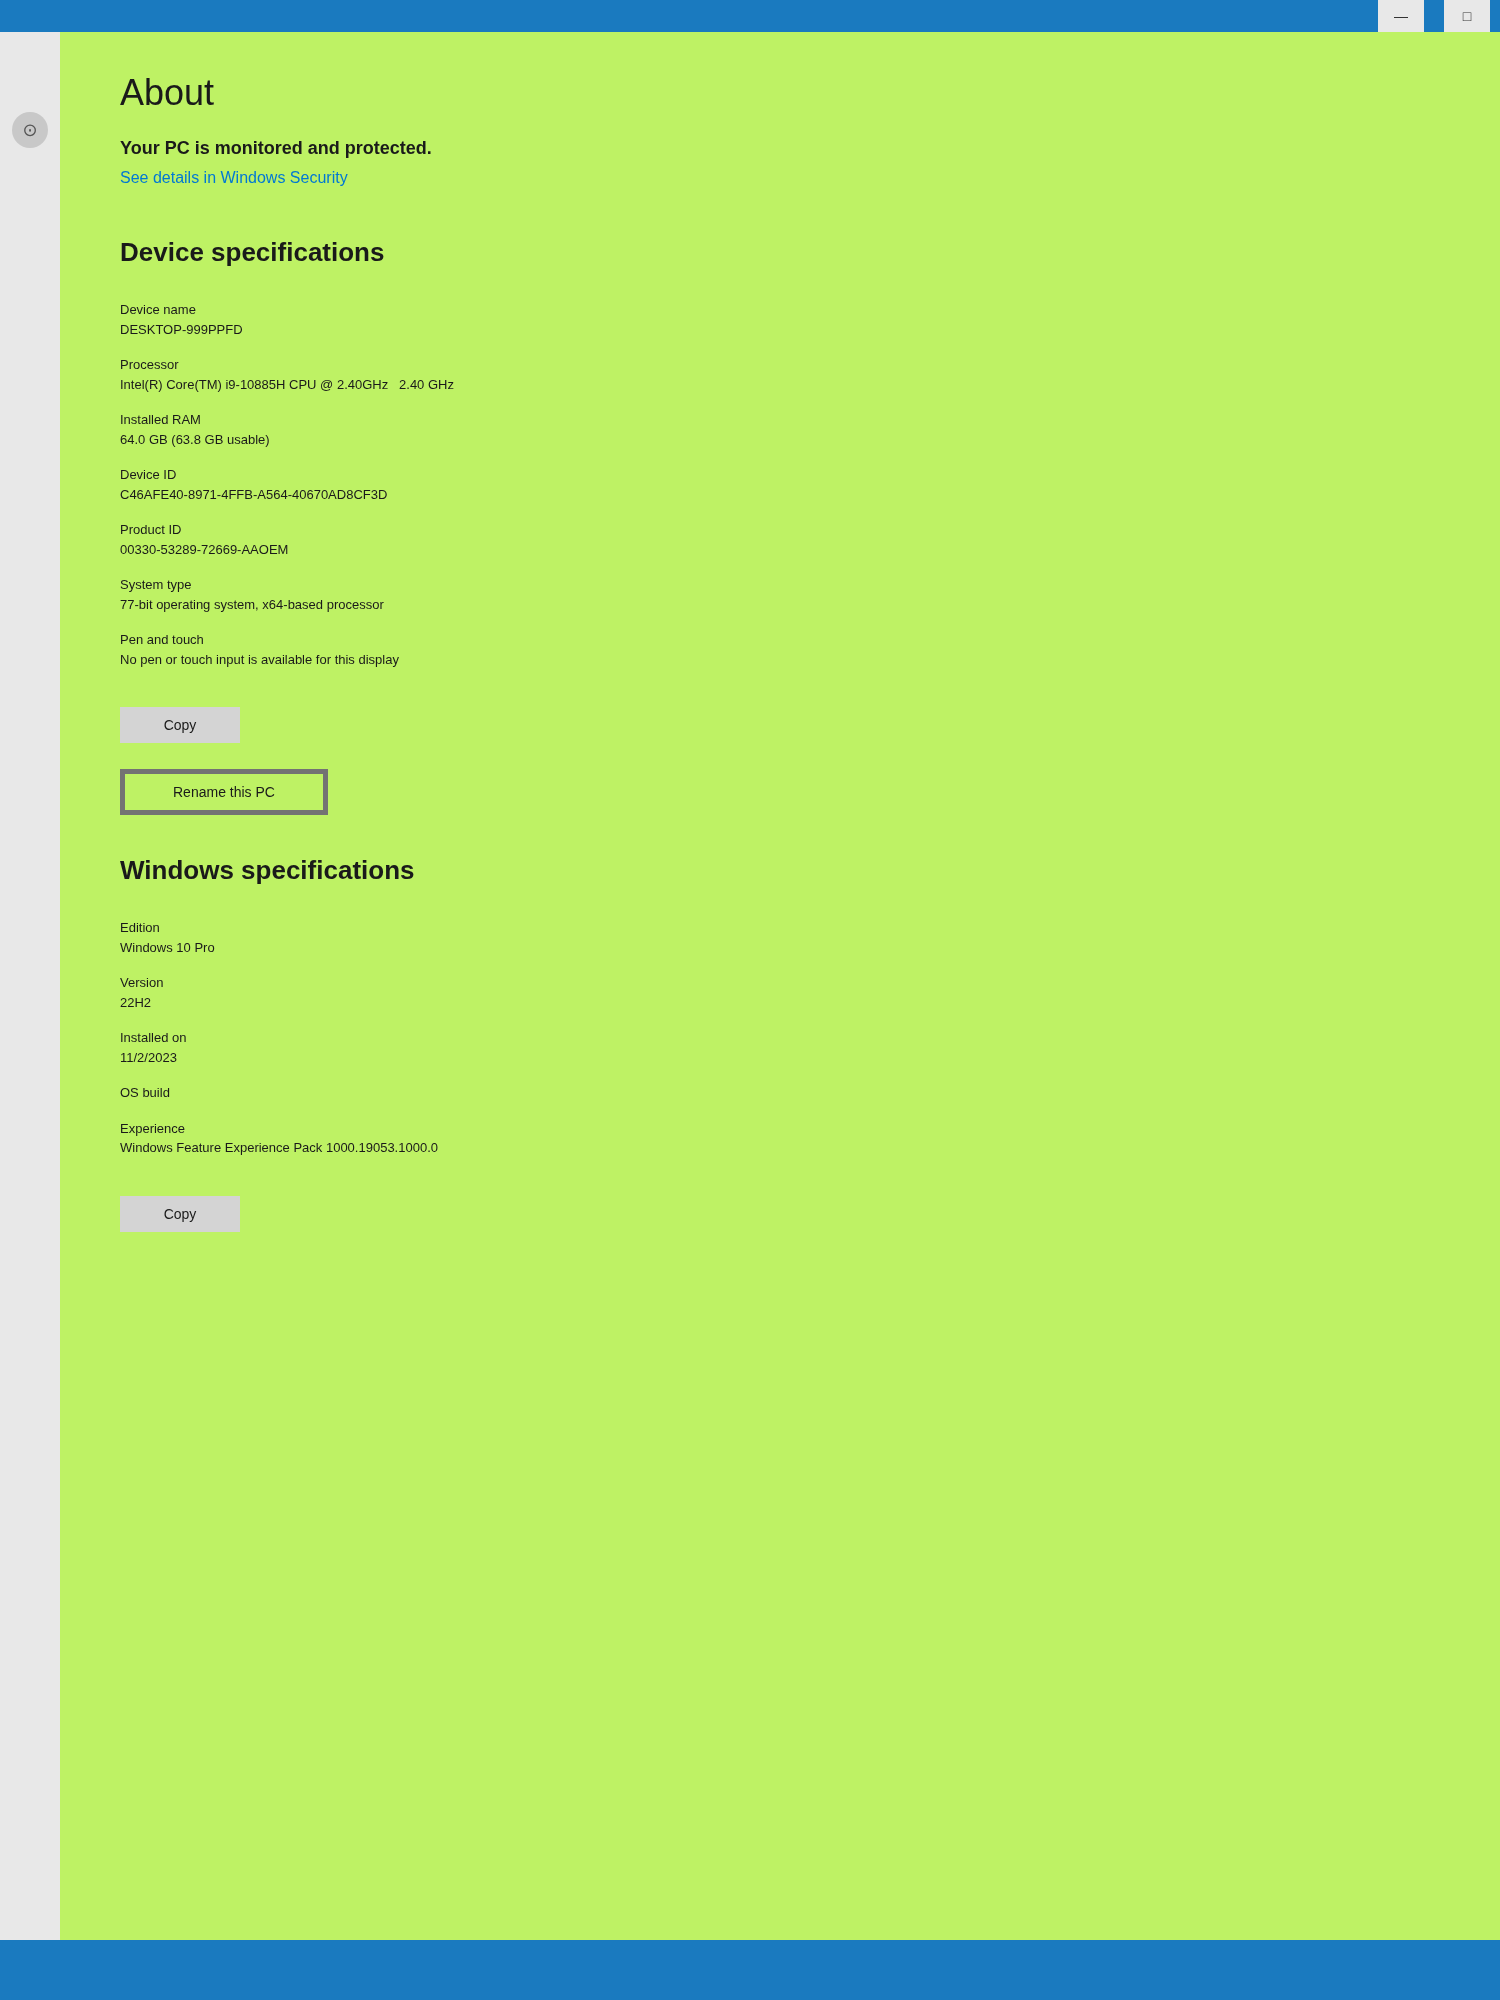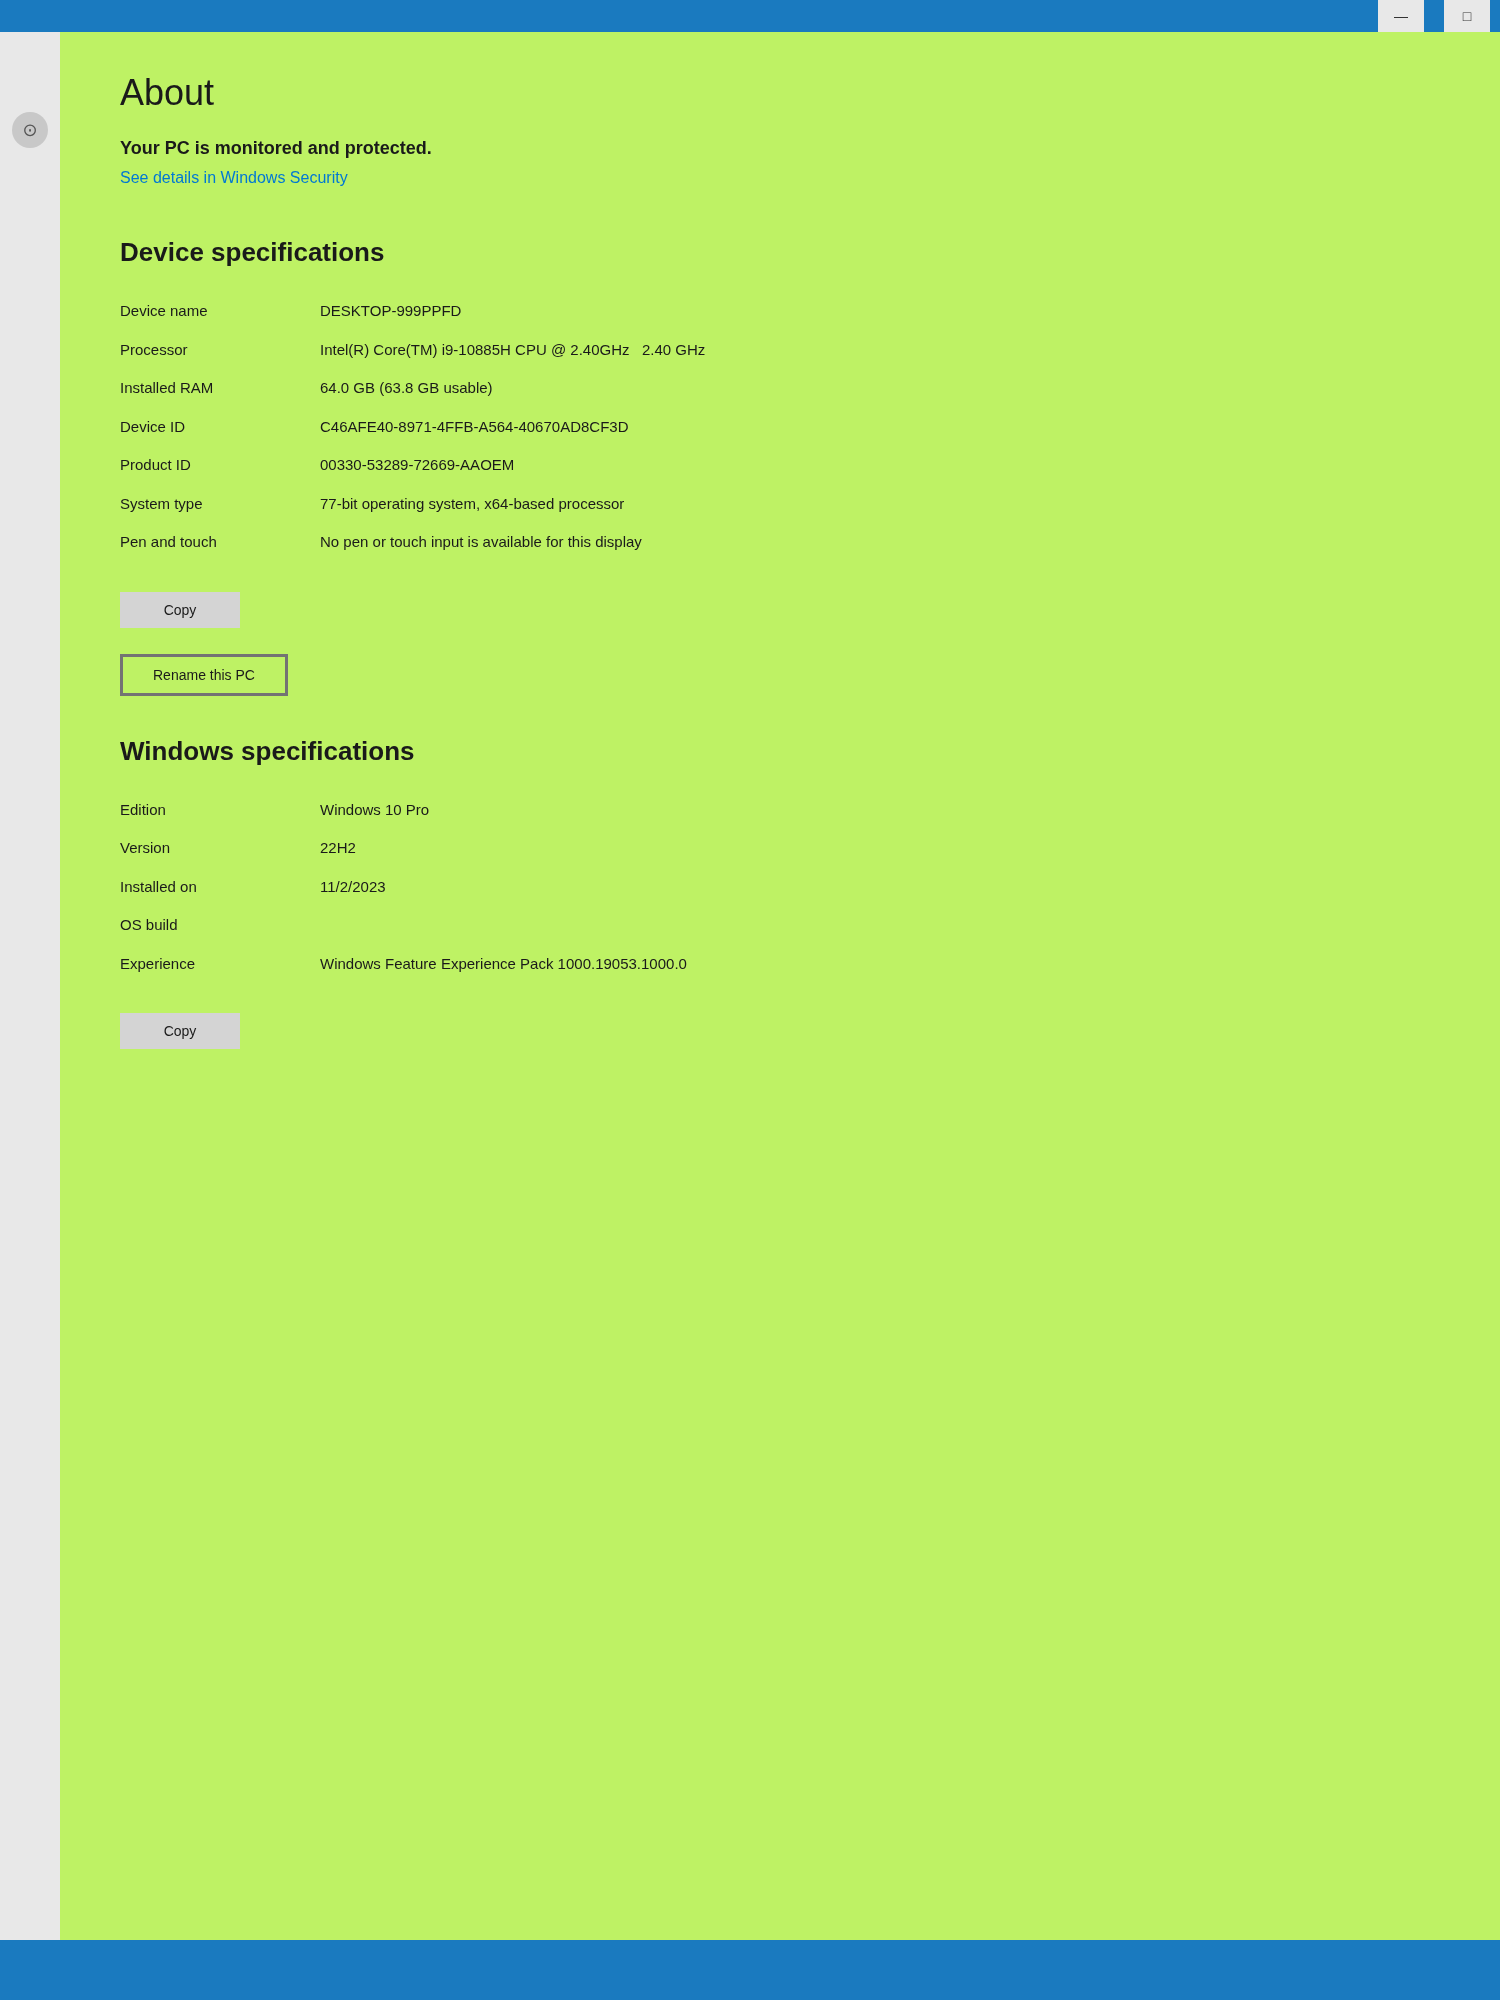--- a/index.html
+++ b/index.html
@@ -112,22 +112,23 @@
     }
 
     .spec-table {
       width: 100%;
       margin-bottom: 30px;
     }
 
     .spec-row {
       display: flex;
       padding: 8px 0;
-      font-size: 15px;
+      font-size: 13px;
       line-height: 1.5;
+      flex-direction: column;
     }
 
     .spec-label {
       width: 200px;
       min-width: 200px;
       color: #1a1a1a;
       font-weight: 400;
     }
 
     .spec-value {
@@ -142,22 +143,22 @@
       font-size: 14px;
       cursor: pointer;
       color: #1a1a1a;
       margin-bottom: 16px;
       display: inline-block;
       min-width: 120px;
     }
 
     .btn-outline {
       background: transparent;
-      border: 3px solid #737373;
-      padding: 10px 30px;
+      border: 5px solid #737373;
+      padding: 10px 48px;
       font-size: 14px;
       cursor: pointer;
       color: #1a1a1a;
       margin-bottom: 30px;
       display: inline-block;
     }
 
     .buttons-group {
       margin-bottom: 10px;
     }

